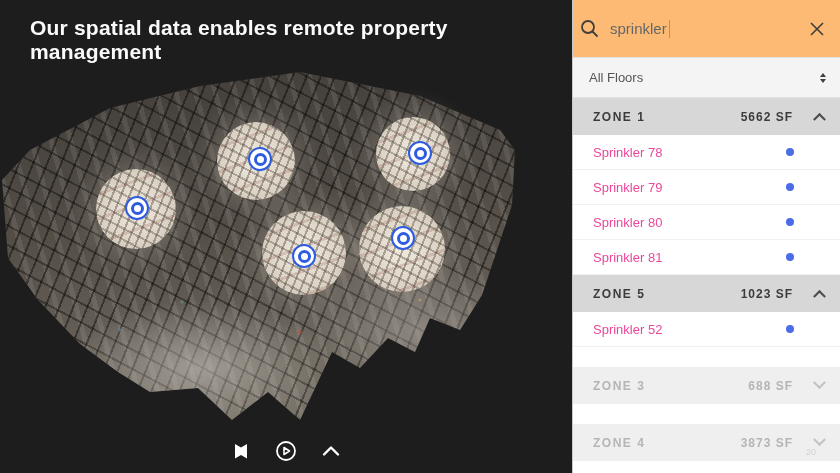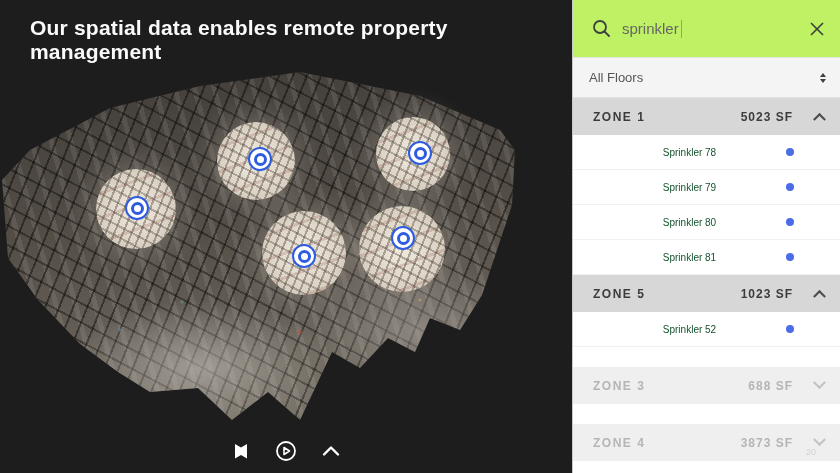--- a/index.html
+++ b/index.html
@@ -32,40 +32,40 @@
       repeating-linear-gradient(160deg, rgba(120,40,30,.16) 0 3px, transparent 3px 23px),
       radial-gradient(circle,#f0eadf 0%,#ddd5c8 55%,#cdc5b8 85%,#bdb5a9 100%);
   }
   .tag{position:absolute;width:24px;height:24px;border-radius:50%;border:2.5px solid #2d5ce0;background:#fff;display:flex;align-items:center;justify-content:center;cursor:pointer;}
   .tag-core{width:13px;height:13px;border:3.5px solid #2d5ce0;border-radius:50%;background:#fff;}
   .stage-toolbar{position:absolute;left:0;bottom:8px;width:572px;display:flex;justify-content:center;gap:17px;}
   .tool-btn{width:28px;height:28px;display:flex;align-items:center;justify-content:center;background:none;border:none;padding:0;cursor:pointer;}
 
   
   .panel{position:absolute;left:572px;top:0;width:268px;height:473px;background:#fff;border-left:1px solid #c9c9c9;}
-  .search-row{height:57px;display:flex;align-items:center;padding:0 12px 0 18px;background:#bef264;}
+  .search-row{height:57px;display:flex;align-items:center;padding:0 12px 0 6px;background:#fdba74;}
   .search-input{flex:1;display:flex;align-items:center;margin-left:10px;font-size:15px;color:#666;cursor:text;}
   .caret{display:inline-block;width:1.5px;height:18px;background:#999;margin-left:2px;}
   .close-btn{background:none;border:none;padding:2px;cursor:pointer;display:flex;}
   .filter-row{height:41px;display:flex;align-items:center;justify-content:space-between;padding:0 14px 0 16px;background:#f4f4f4;border-top:1px solid #e3e3e3;border-bottom:1px solid #e3e3e3;cursor:pointer;}
   .filter-label{font-size:13px;color:#555;}
   .sort-icon{display:flex;flex-direction:column;align-items:center;gap:2px;}
   .sort-icon .up{width:0;height:0;border-left:3.5px solid transparent;border-right:3.5px solid transparent;border-bottom:4px solid #3f3f3f;}
   .sort-icon .down{width:0;height:0;border-left:3.5px solid transparent;border-right:3.5px solid transparent;border-top:4px solid #3f3f3f;}
   .group-header{height:37px;display:flex;align-items:center;padding:0 12px 0 20px;background:#d7d7d7;cursor:pointer;gap:8px;}
   .group-name{font-size:12px;font-weight:700;letter-spacing:1.5px;color:#3c3c3c;flex:1;}
   .group-area{font-size:12px;font-weight:700;letter-spacing:1px;color:#3c3c3c;margin-right:14px;}
   .chev{width:9px;height:9px;border-right:2px solid #4a4a4a;border-bottom:2px solid #4a4a4a;margin-right:4px;}
   .chev.up{transform:rotate(-135deg) translate(-2px,-2px);}
   .chev.down{transform:rotate(45deg) translate(-2px,-2px);}
   .group-header.disabled{height:37px;background:#efefef;margin-top:20px;}
   .group-header.disabled .group-name,.group-header.disabled .group-area{color:#b5b5b5;}
   .group-header.disabled .chev{border-color:#c2c2c2;}
   .item-row{height:35px;display:flex;align-items:center;padding:0 18px 0 20px;border-bottom:1px solid #f1f1f1;background:#fff;cursor:pointer;}
-  .item-label{font-size:10px;color:#14532d;flex:1;text-align:center;}
+  .item-label{font-size:13px;color:#ec4899;flex:1;}
   .dot{width:8px;height:8px;border-radius:50%;background:#4b6be8;margin-right:28px;}
   .watermark{position:absolute;right:24px;bottom:16px;font-size:9px;color:#d2d2d2;}
 </style>
 </head>
 <body>
 
 <div class="app">
 
   <div class="stage">
     <div class="floor"></div>
@@ -145,21 +145,21 @@
     <div class="filter-row">
       <span class="filter-label">All Floors</span>
       <span class="sort-icon">
           <span class="up"></span>
           <span class="down"></span>
         </span>
     </div>
 
     <div class="group-header">
       <span class="group-name">ZONE 1</span>
-      <span class="group-area">5023 SF</span>
+      <span class="group-area">5662 SF</span>
       <span class="chev up"></span>
     </div>
     <div class="item-row">
       <span class="item-label">Sprinkler 78</span>
       <span class="dot"></span>
     </div>
     <div class="item-row">
       <span class="item-label">Sprinkler 79</span>
       <span class="dot"></span>
     </div>

